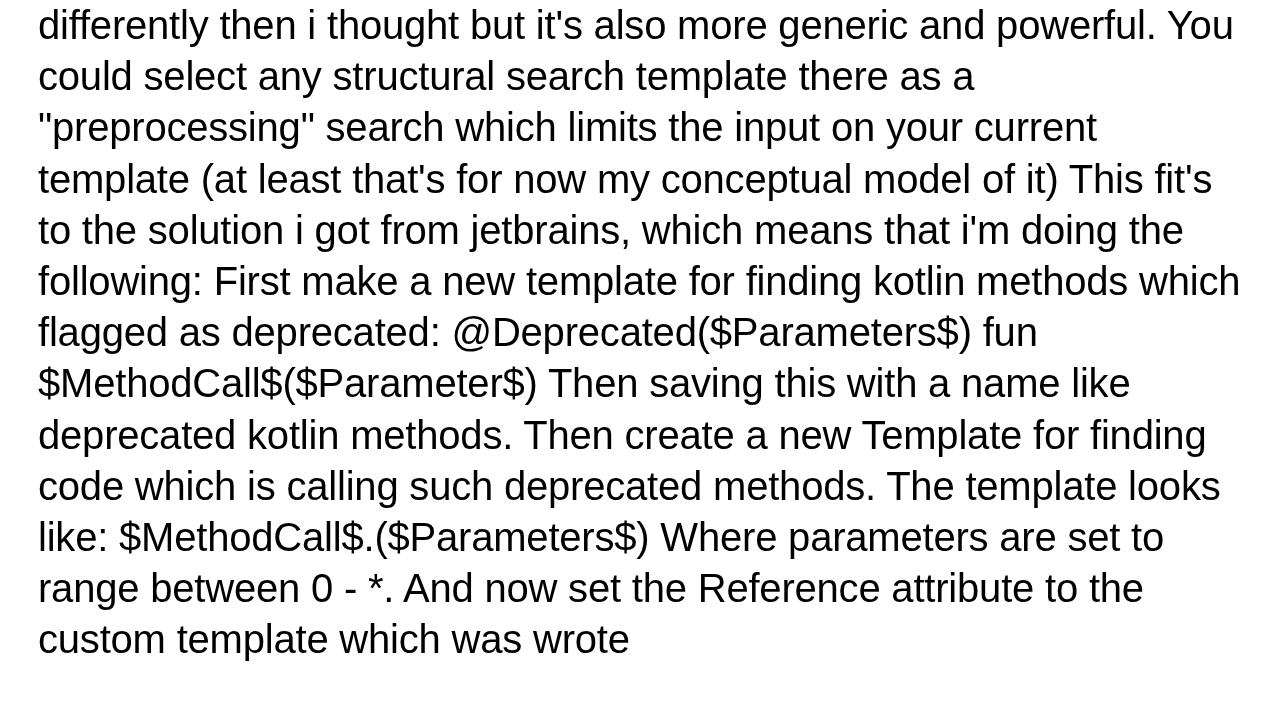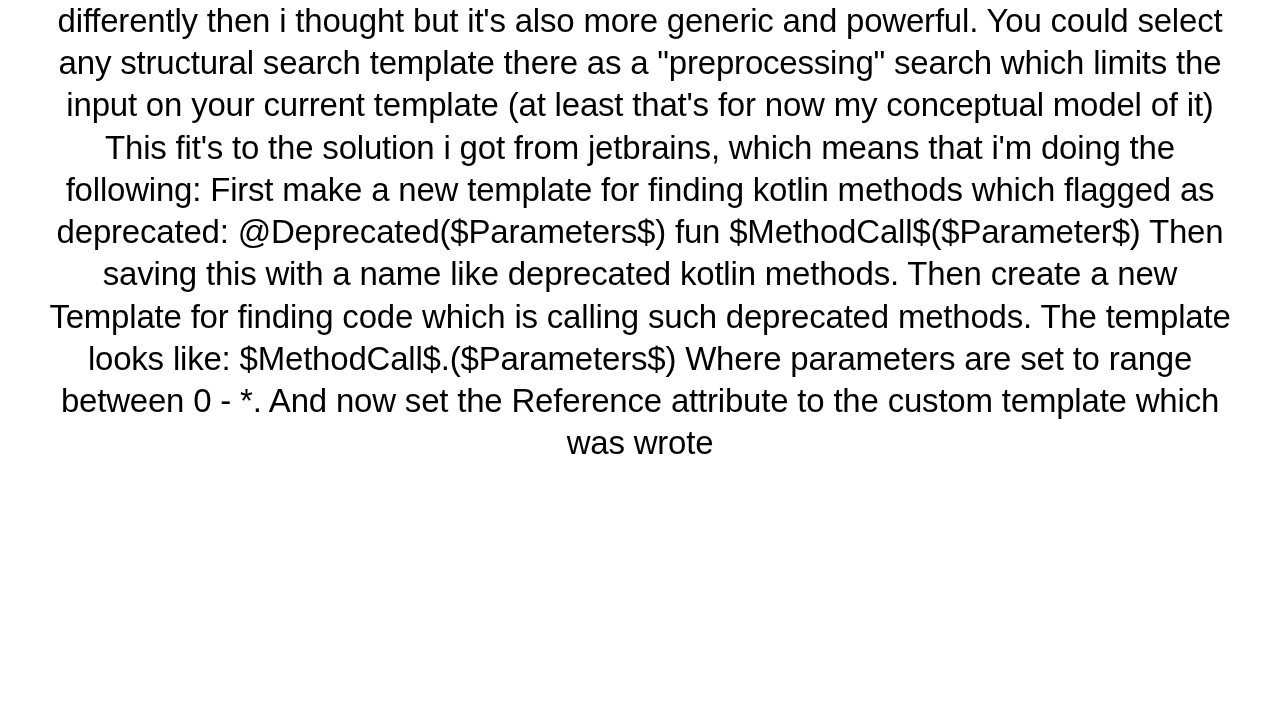--- a/index.html
+++ b/index.html
@@ -10,23 +10,22 @@
     body {
       width: 1280px;
       height: 720px;
       background: #ffffff;
       font-family: Arial, Helvetica, sans-serif;
       overflow: hidden;
     }
     .content {
       width: 100%;
       padding: 0 38px;
-      text-align: center;
       color: #000000;
-      font-size: 33px;
+      font-size: 40px;
       line-height: 1.28;
       font-weight: 400;
       letter-spacing: -0.2px;
     }
   </style>
 </head>
 <body>
 
 <div class="content">differently then i thought but it's also more generic and powerful. You could select any structural search template there as a "preprocessing" search which limits the input on your current template (at least that's for now my conceptual model of it) This fit's to the solution i got from jetbrains, which means that i'm doing the following: First make a new template for finding kotlin methods which flagged as deprecated: @Deprecated($Parameters$)  fun $MethodCall$($Parameter$)  Then saving this with a name like deprecated kotlin methods. Then create a new Template for finding code which is calling such deprecated methods. The template looks like: $MethodCall$.($Parameters$)  Where parameters are set to range between 0 - *. And now set the Reference attribute to the custom template which was wrote</div>
 

